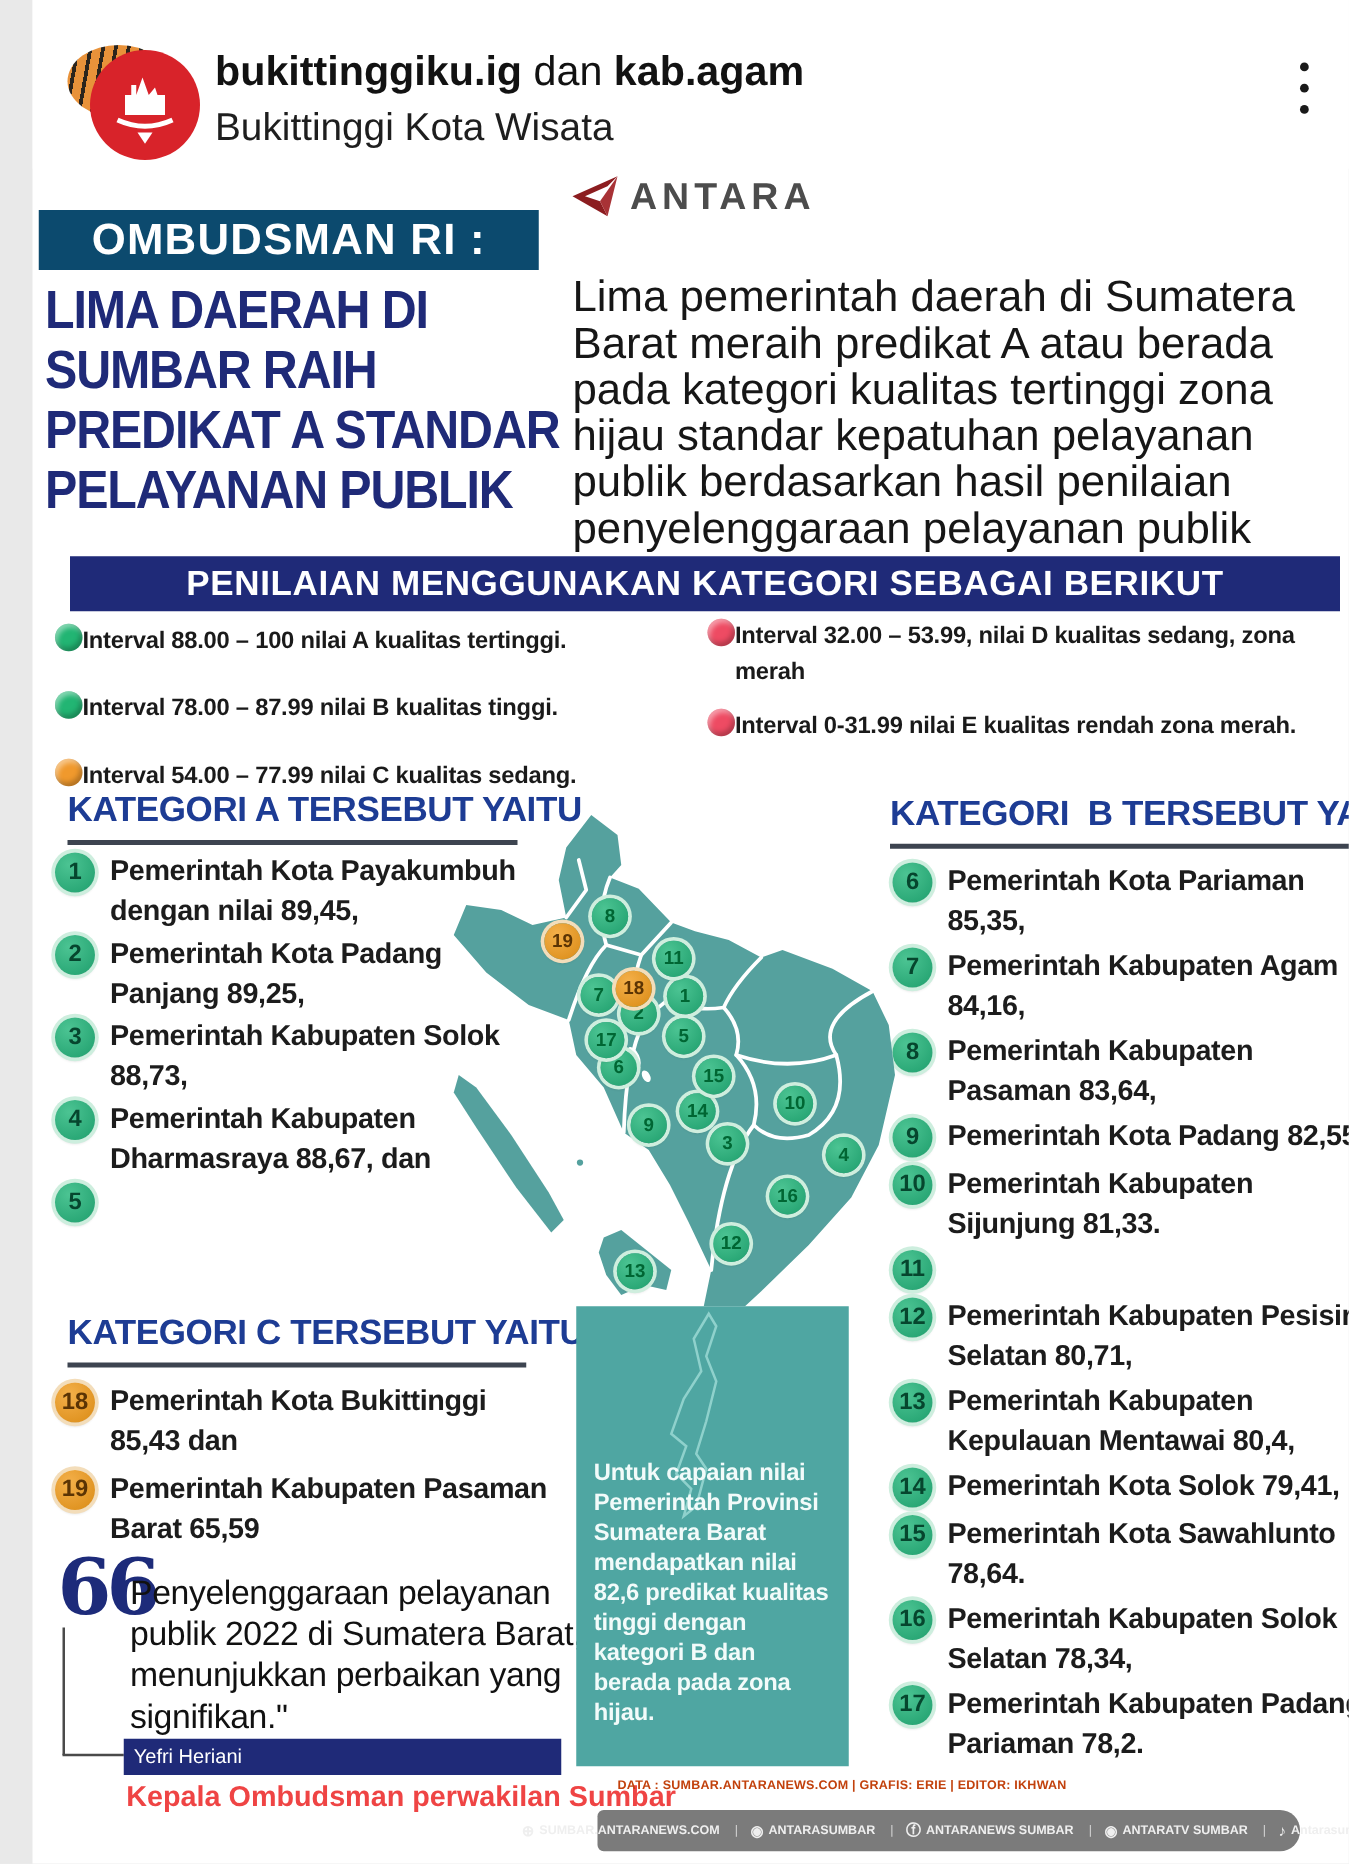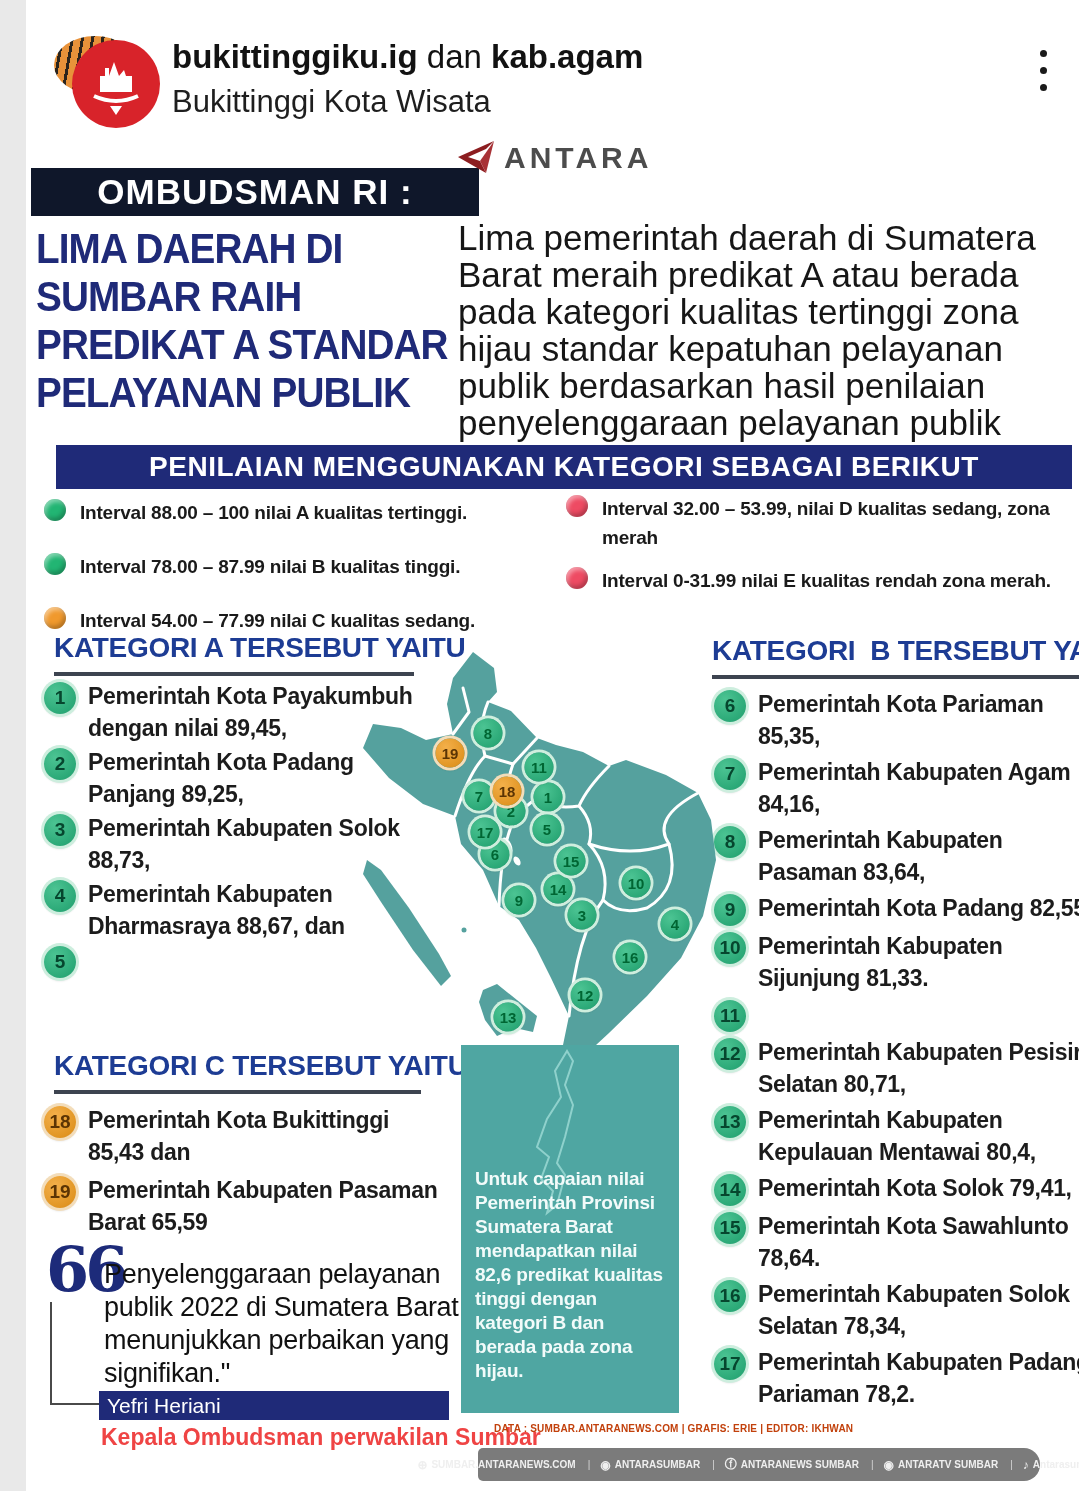--- a/index.html
+++ b/index.html
@@ -13,35 +13,35 @@
          display:flex;align-items:center;justify-content:flex-end;overflow:hidden;}
   .tiger-label{font-size:13px;font-weight:bold;color:#111;background:transparent;line-height:13px;padding-right:2px;}
   .red-avatar{position:absolute;left:46px;top:40px;width:88px;height:88px;border-radius:50%;background:#d8232a;}
   .ig-name{position:absolute;left:146px;top:38px;font-size:33px;color:#121212;white-space:nowrap;}
   .ig-name b{font-weight:700;}
   .ig-sub{position:absolute;left:146px;top:84px;font-size:31px;color:#1e1e1e;}
   .kebab{position:absolute;left:1014px;top:50px;display:flex;flex-direction:column;gap:10px;cursor:pointer;}
   .kebab i{width:7px;height:7px;border-radius:50%;background:#1a1a1a;}
 
   
-  .kicker{position:absolute;left:5px;top:168px;width:448px;height:48px;background:#0f172a;color:#fff;
+  .kicker{position:absolute;left:5px;top:168px;width:400px;height:48px;background:#0c4a6e;color:#fff;
           font-size:35px;font-weight:700;display:flex;align-items:center;justify-content:center;letter-spacing:1px;}
   .headline{position:absolute;left:10px;top:224px;color:#1f2a78;font-weight:700;font-size:43px;line-height:48px;
             letter-spacing:-1px;transform:scaleX(0.9);transform-origin:left top;white-space:nowrap;}
   .antara-logo{position:absolute;left:430px;top:140px;display:flex;align-items:center;gap:8px;}
   .antara-text{font-size:30px;font-weight:700;color:#4c4c4c;letter-spacing:4px;}
   .intro{position:absolute;left:432px;top:184px;width:600px;font-size:35px;line-height:37px;color:#161616;}
 
   
   .banner{position:absolute;left:30px;top:445px;width:1016px;height:44px;background:#1f2a78;color:#fff;
           font-size:28px;font-weight:700;display:flex;align-items:center;justify-content:center;letter-spacing:.5px;}
   .legend-col{position:absolute;display:flex;flex-direction:column;}
   .legend-left{left:18px;top:498px;gap:25px;width:505px;}
   .legend-right{left:540px;top:494px;gap:14px;width:512px;}
-  .legend-item{display:flex;align-items:flex-start;gap:14px;}
+  .legend-item{display:flex;align-items:flex-start;gap:0;}
   .dot{width:22px;height:22px;border-radius:50%;flex:0 0 auto;margin-top:1px;
        box-shadow:inset -2px -3px 4px rgba(0,0,0,.25), inset 2px 3px 4px rgba(255,255,255,.45);}
   .legend-text{font-size:19px;font-weight:700;letter-spacing:-.2px;line-height:29px;color:#1a1a1a;}
 
   
   .cat-title{position:absolute;color:#1d3c94;font-weight:700;font-size:28px;letter-spacing:-.3px;
              border-bottom:4px solid #3d4450;padding-bottom:8px;white-space:pre;}
   .cat-list{position:absolute;display:flex;flex-direction:column;}
   .li{display:flex;align-items:flex-start;gap:12px;}
   .numcircle{width:32px;height:32px;border-radius:50%;flex:0 0 auto;display:flex;align-items:center;justify-content:center;
@@ -72,21 +72,21 @@
   .teal-outline{position:absolute;left:0;top:0;}
 
   
   .bigquote{position:absolute;left:20px;top:1240px;font-family:"DejaVu Serif",serif;font-weight:700;
             font-size:62px;color:#1d2b7a;line-height:60px;letter-spacing:-4px;}
   .quote-text{position:absolute;left:78px;top:1258px;width:370px;font-size:27px;line-height:33px;
               letter-spacing:-.3px;color:#111;}
   .q-vline{position:absolute;left:24px;top:1302px;width:2px;height:102px;background:#4a4a4a;}
   .q-hline{position:absolute;left:24px;top:1403px;width:49px;height:2px;background:#4a4a4a;}
   .name-bar{position:absolute;left:73px;top:1391px;width:350px;height:29px;background:#1f2a78;color:#fff;
-            font-size:21px;display:flex;align-items:center;padding-left:8px;box-sizing:border-box;}
+            font-size:16px;display:flex;align-items:center;padding-left:8px;box-sizing:border-box;}
   .role{position:absolute;left:75px;top:1424px;font-size:23px;font-weight:700;color:#ef4444;white-space:nowrap;}
 
   
   .credits{position:absolute;left:468px;top:1423px;font-size:10px;font-weight:700;color:#c2410c;letter-spacing:.2px;}
   .social-bar{position:absolute;left:452px;top:1448px;width:562px;height:33px;background:#7b7b7b;
               border-radius:5px 16px 16px 5px;display:flex;align-items:center;justify-content:center;gap:12px;z-index:6;}
   .social-item{display:flex;align-items:center;gap:4px;color:#efefef;font-size:10px;font-weight:700;white-space:nowrap;}
   .social-item + .social-item::before{content:"|";margin-right:6px;color:#d5d5d5;font-weight:400;}
   .social-glyph{font-size:12px;}
 </style>

